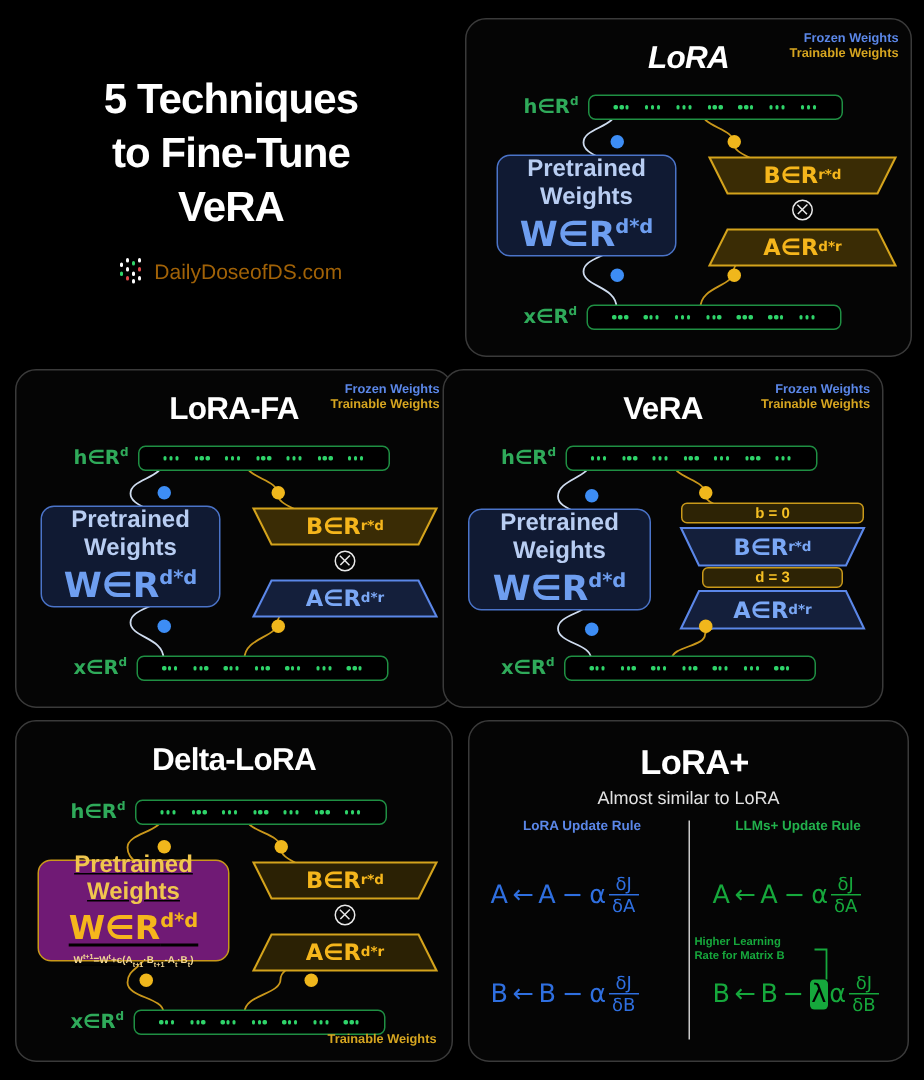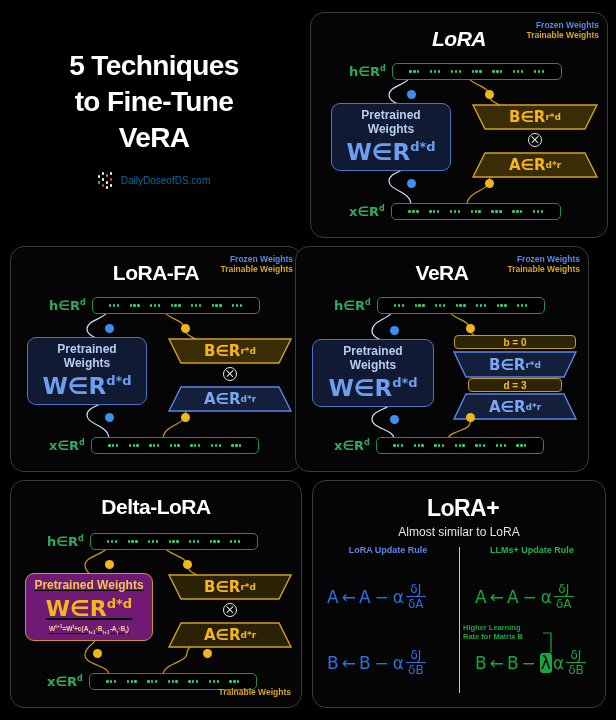--- a/index.html
+++ b/index.html
@@ -61,21 +61,21 @@
   
   .wbox {
     position: absolute;
     border-radius: 9px;
     display: flex; flex-direction: column;
     align-items: center; justify-content: center;
     text-align: center;
   }
   .wbox.blue { background: #101a33; border: 1.3px solid #4b74c9; }
   .wbox.yellow { background: #701a75; border: 1.3px solid #c9991a; text-decoration: underline; }
-  .wbox .wlab { font-size: 12px; font-weight: bold; line-height: 1.15; }
+  .wbox .wlab { font-size: 16px; font-weight: bold; line-height: 1.15; }
   .wbox.blue .wlab { color: #b8cdf2; }
   .wbox.yellow .wlab { color: #f0c64e; }
   .wbox .weq {
     font-size: 23px; font-weight: bold; margin-top: 3px;
     font-family: "DejaVu Sans", sans-serif; white-space: nowrap;
   }
   .wbox.blue .weq { color: #6e9ef0; }
   .wbox.yellow .weq { color: #f5b61c; }
   .wbox .weq sup { font-size: 13px; }
   .wformula {
@@ -132,21 +132,21 @@
     position: absolute; left: 0; top: 48px; width: 308px;
     text-align: center; color: #fff; font-size: 28px; font-weight: bold;
     line-height: 1.28; letter-spacing: -0.6px;
   }
   .brand {
     position: absolute; left: 0; top: 172px; width: 308px;
     display: flex; align-items: center; justify-content: center; gap: 6px;
   }
   .brand-mark { position: relative; width: 17px; height: 17px; }
   .brand-mark i { position: absolute; width: 2.6px; height: 2.6px; border-radius: 50%; display: block; }
-  .brand-text { color: #0369a1; font-size: 10px; }
+  .brand-text { color: #a16207; font-size: 14px; }
 
   
   .subtitle {
     position: absolute; left: 0; width: 100%;
     text-align: center; color: #e2e2e2; font-size: 12px;
   }
   .colhead {
     position: absolute; font-size: 9px; font-weight: bold; text-align: center;
   }
   .colhead.blue { color: #5b87e8; }

